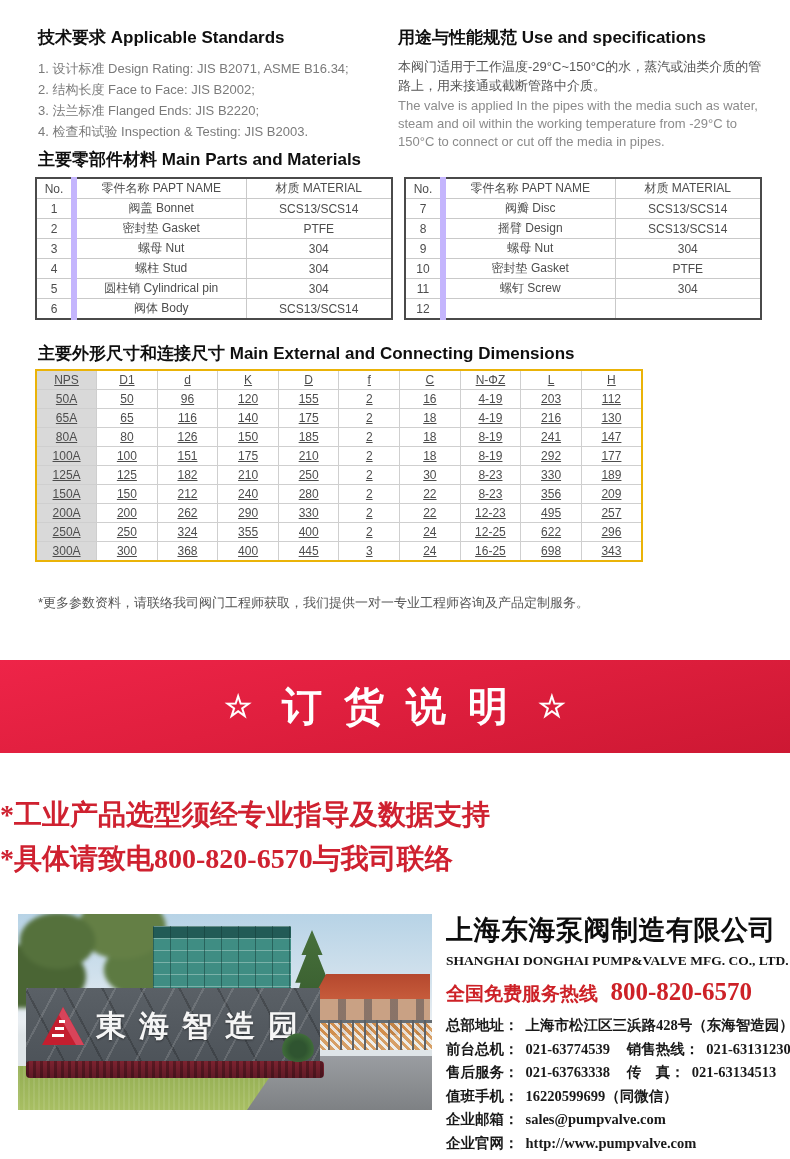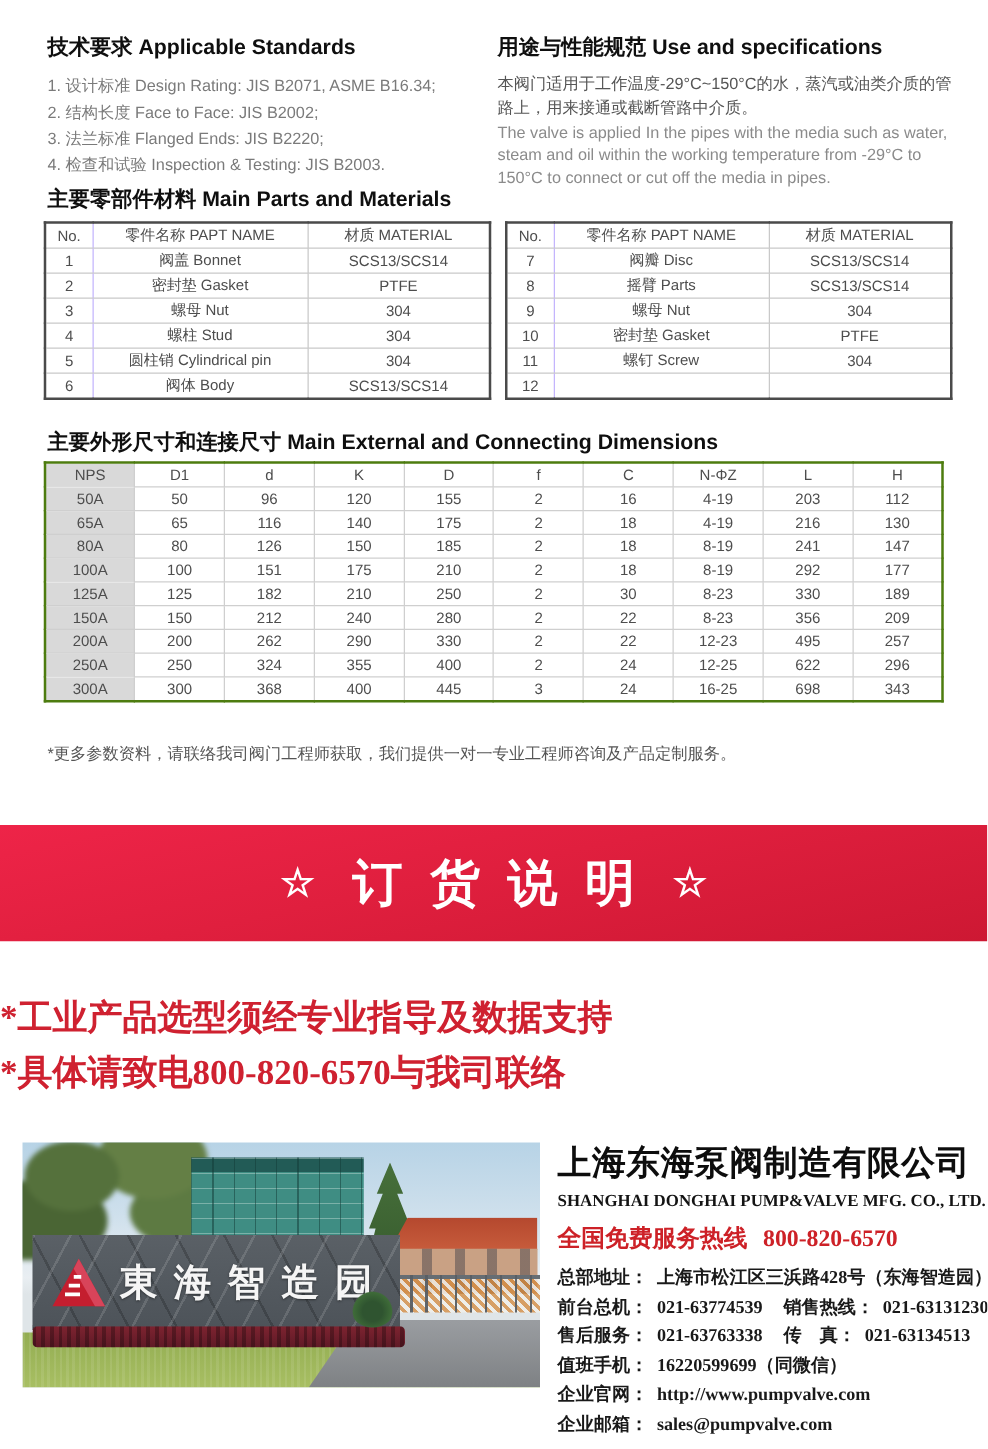--- a/index.html
+++ b/index.html
@@ -15,27 +15,27 @@
   .sec-use{position:absolute;left:398px;top:26px;width:368px;}
   .use-cn{margin:8px 0 0;font-size:13px;color:#555;line-height:19px;}
   .use-en{margin:2px 0 0;font-size:13px;color:#8b8b8b;line-height:18px;}
 
   
   .parts-title{position:absolute;left:38px;top:148px;}
   table.spec{border-collapse:collapse;table-layout:fixed;font-size:12px;color:#4d4d4d;}
   table.spec th,table.spec td{border:1px solid #c9c9c9;height:19px;padding:0 2px;text-align:center;
        font-weight:normal;overflow:hidden;white-space:nowrap;}
   table.parts{position:absolute;width:356px;border:2px solid #4a4a4a;}
-  table.parts th:first-child,table.parts td:first-child{border-right:1px solid #c4b5fd;}
+  table.parts th:first-child,table.parts td:first-child{border-right:6px solid #c4b5fd;}
   .parts-left{left:35px;top:177px;}
   .parts-right{left:404px;top:177px;}
 
   
   .dims-title{position:absolute;left:38px;top:342px;}
-  table.dims{position:absolute;left:35px;top:369px;width:720px;border:2px solid #4d7c0f;}
+  table.dims{position:absolute;left:35px;top:369px;width:608px;border:2px solid #eab308;text-decoration:underline;}
   table.dims th,table.dims td{border:1px solid #cfcfcf;height:18px;}
   table.dims th:first-child,table.dims td:first-child{background:#d9d9d9;}
 
   .note{position:absolute;left:38px;top:594px;font-size:13px;color:#555;}
 
   
   .banner{position:absolute;left:0;top:660px;width:790px;height:93px;
           background:linear-gradient(168deg,#ee2448 0%,#e01f3e 45%,#cd1833 100%);
           display:flex;align-items:center;justify-content:center;color:#fff;}
   .banner .star{font-size:31px;font-weight:bold;}
@@ -85,21 +85,21 @@
      background:linear-gradient(180deg,#9a9da1,#7e8184);clip-path:polygon(20% 0,100% 0,100% 100%,0 100%);}
   .ph-cycad{position:absolute;right:116px;top:116px;width:36px;height:32px;border-radius:50%;background:
      radial-gradient(circle at 50% 60%,#2f5430 30%,#3e6b38 58%,transparent 62%);}
 
   .info{position:absolute;left:446px;top:912px;width:338px;}
   .company-cn{font-size:27px;font-weight:900;color:#0d0d0d;letter-spacing:0.5px;white-space:nowrap;}
   .company-en{font-family:"Liberation Serif",serif;font-size:13.5px;font-weight:bold;color:#141414;
      margin-top:5px;white-space:nowrap;}
   .hotline{margin-top:9px;color:#cd2127;font-weight:bold;white-space:nowrap;}
   .hotline .hl-label{font-size:19px;}
-  .hotline .hl-number{font-family:"Liberation Serif",serif;font-size:19px;margin-left:8px;}
+  .hotline .hl-number{font-family:"Liberation Serif",serif;font-size:25px;margin-left:8px;}
   .contacts{margin-top:7px;font-family:"Liberation Serif",serif;font-size:14.5px;font-weight:bold;
      color:#191919;line-height:23.5px;}
   .contact-line{white-space:nowrap;}
   .pair{margin-right:13px;}
   .pair .lbl{margin-right:7px;}
 </style>
 </head>
 <body>
 
 <div class="page">
@@ -183,21 +183,21 @@
       </tr>
     </thead>
     <tbody>
         <tr>
           <td>7</td>
           <td>阀瓣 Disc</td>
           <td>SCS13/SCS14</td>
         </tr>
         <tr>
           <td>8</td>
-          <td>摇臂 Parts</td>
+          <td>摇臂 Design</td>
           <td>SCS13/SCS14</td>
         </tr>
         <tr>
           <td>9</td>
           <td>螺母 Nut</td>
           <td>304</td>
         </tr>
         <tr>
           <td>10</td>
           <td>密封垫 Gasket</td>
@@ -397,21 +397,21 @@
         <span class="pair"><span class="lbl">销售热线：</span><span>021-63131230</span></span>
       </div>
       <div class="contact-line">
         <span class="pair"><span class="lbl">售后服务：</span><span>021-63763338</span></span>
         <span class="pair"><span class="lbl">传　真：</span><span>021-63134513</span></span>
       </div>
       <div class="contact-line">
         <span class="pair"><span class="lbl">值班手机：</span><span>16220599699（同微信）</span></span>
       </div>
       <div class="contact-line">
+        <span class="pair"><span class="lbl">企业邮箱：</span><span>sales@pumpvalve.com</span></span>
+      </div>
+      <div class="contact-line">
         <span class="pair"><span class="lbl">企业官网：</span><span>http://www.pumpvalve.com</span></span>
       </div>
-      <div class="contact-line">
-        <span class="pair"><span class="lbl">企业邮箱：</span><span>sales@pumpvalve.com</span></span>
-      </div>
     </div>
   </div>
 
 </div>
 
 </body></html>

